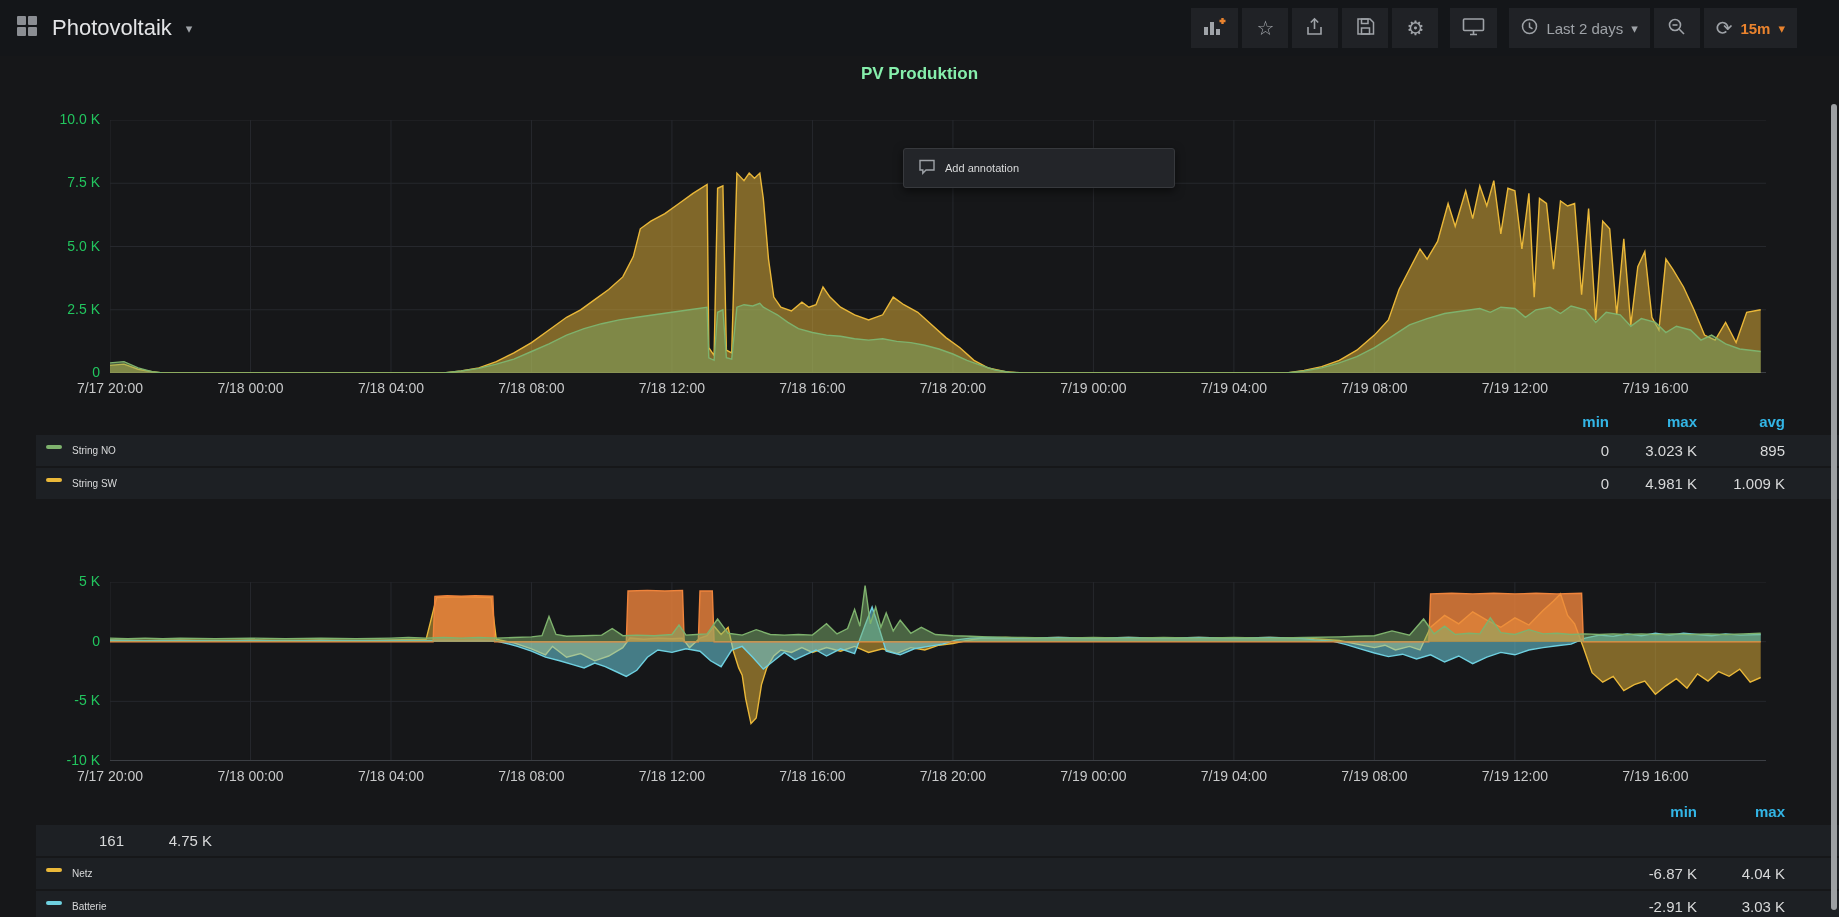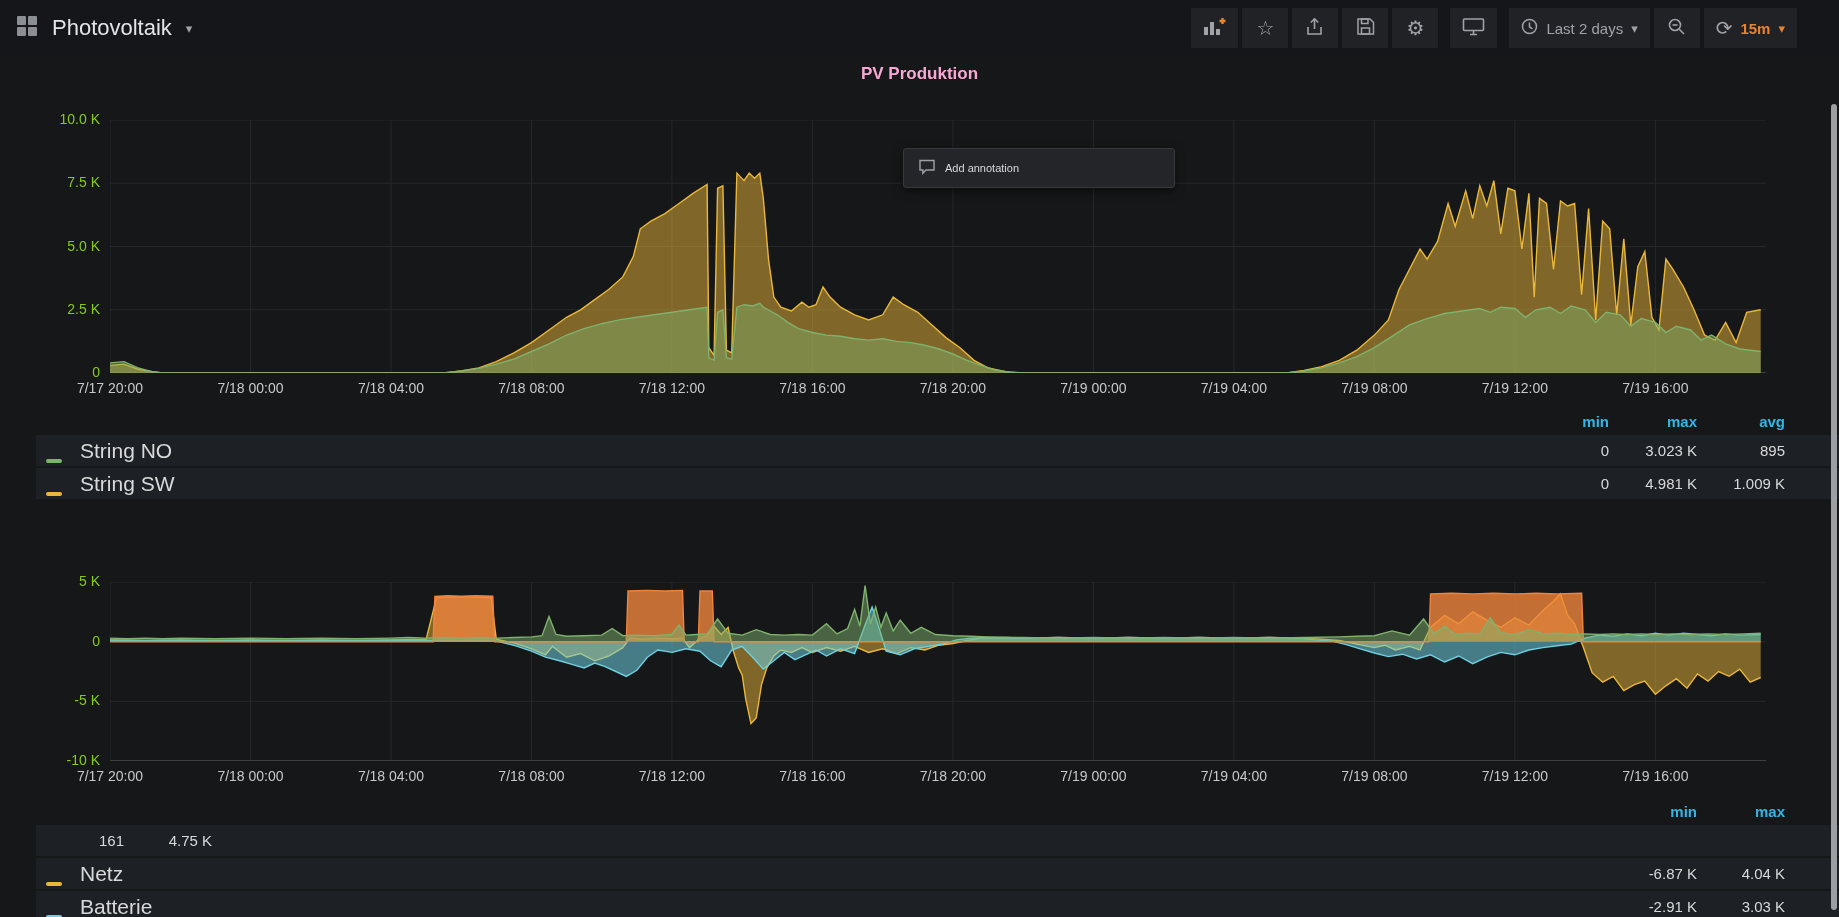--- a/index.html
+++ b/index.html
@@ -13,38 +13,38 @@
   .brand-title { font-size:22px; color:#e3e4e6; font-weight:400; }
   .caret { font-size:13px; color:#9fa3a8; }
   .nav-right { margin-left:auto; display:flex; align-items:center; }
   .nav-group { display:flex; gap:4px; margin-left:12px; }
   .nav-btn { height:40px; min-width:46px; padding:0 12px; background:#202226; display:flex; align-items:center; justify-content:center; gap:8px; color:#9fa3a8; font-size:15px; cursor:pointer; }
   .glyph { font-size:20px; line-height:1; color:#9fa3a8; }
   .refresh-text { color:#e9832e; font-weight:700; }
   .refresh-caret { color:#e9832e; }
 
   
-  .panel-title { position:absolute; left:0; right:0; text-align:center; font-size:17px; font-weight:700; color:#f9a8d4; cursor:pointer; }
+  .panel-title { position:absolute; left:0; right:0; text-align:center; font-size:17px; font-weight:700; color:#86efac; cursor:pointer; }
   #title1 { top:64px; }
   #title2 { top:528px; }
 
   
   .chart { position:absolute; inset:0; pointer-events:none; }
   .chart .plot { position:absolute; pointer-events:auto; }
-  .ytick { position:absolute; width:78px; text-align:right; font-size:14px; color:#84cc16; }
+  .ytick { position:absolute; width:78px; text-align:right; font-size:14px; color:#22c55e; }
   .xtick { position:absolute; width:130px; text-align:center; font-size:14px; color:#c8c9ca; }
 
   
   .legend { position:absolute; left:36px; right:0; }
   #legend1 { top:409px; }
   #legend2 { top:799px; }
   .lhead, .lrow { display:flex; align-items:center; padding-right:54px; }
   .lhead { height:24px; }
   .lrow { height:31px; background:#1d2024; margin-top:2px; cursor:pointer; }
-  .lname { flex:1; display:flex; align-items:flex-end; gap:18px; padding-left:10px; font-size:21px; color:#d8d9da; }
+  .lname { flex:1; display:flex; align-items:flex-start; gap:10px; padding-left:10px; font-size:10px; color:#d8d9da; }
   .licon { display:inline-block; width:16px; height:4px; border-radius:2px; background:#888; }
   .lcell { width:88px; text-align:right; font-size:15px; color:#d8d9da; }
   .hcell { color:#33b5e5; font-weight:700; }
 
   
   .ctx-menu { position:absolute; left:903px; top:148px; width:272px; z-index:10; background:#232529; border:1px solid #37393d; border-radius:3px; box-shadow:0 3px 10px rgba(0,0,0,.55); }
   .ctx-item { height:38px; display:flex; align-items:center; gap:9px; padding:0 14px; font-size:11px; color:#d8d9da; cursor:pointer; }
 
   
   .scroll-thumb { position:absolute; left:1831px; top:104px; width:6px; height:806px; background:#9da0a3; border-radius:3px; cursor:pointer; }

